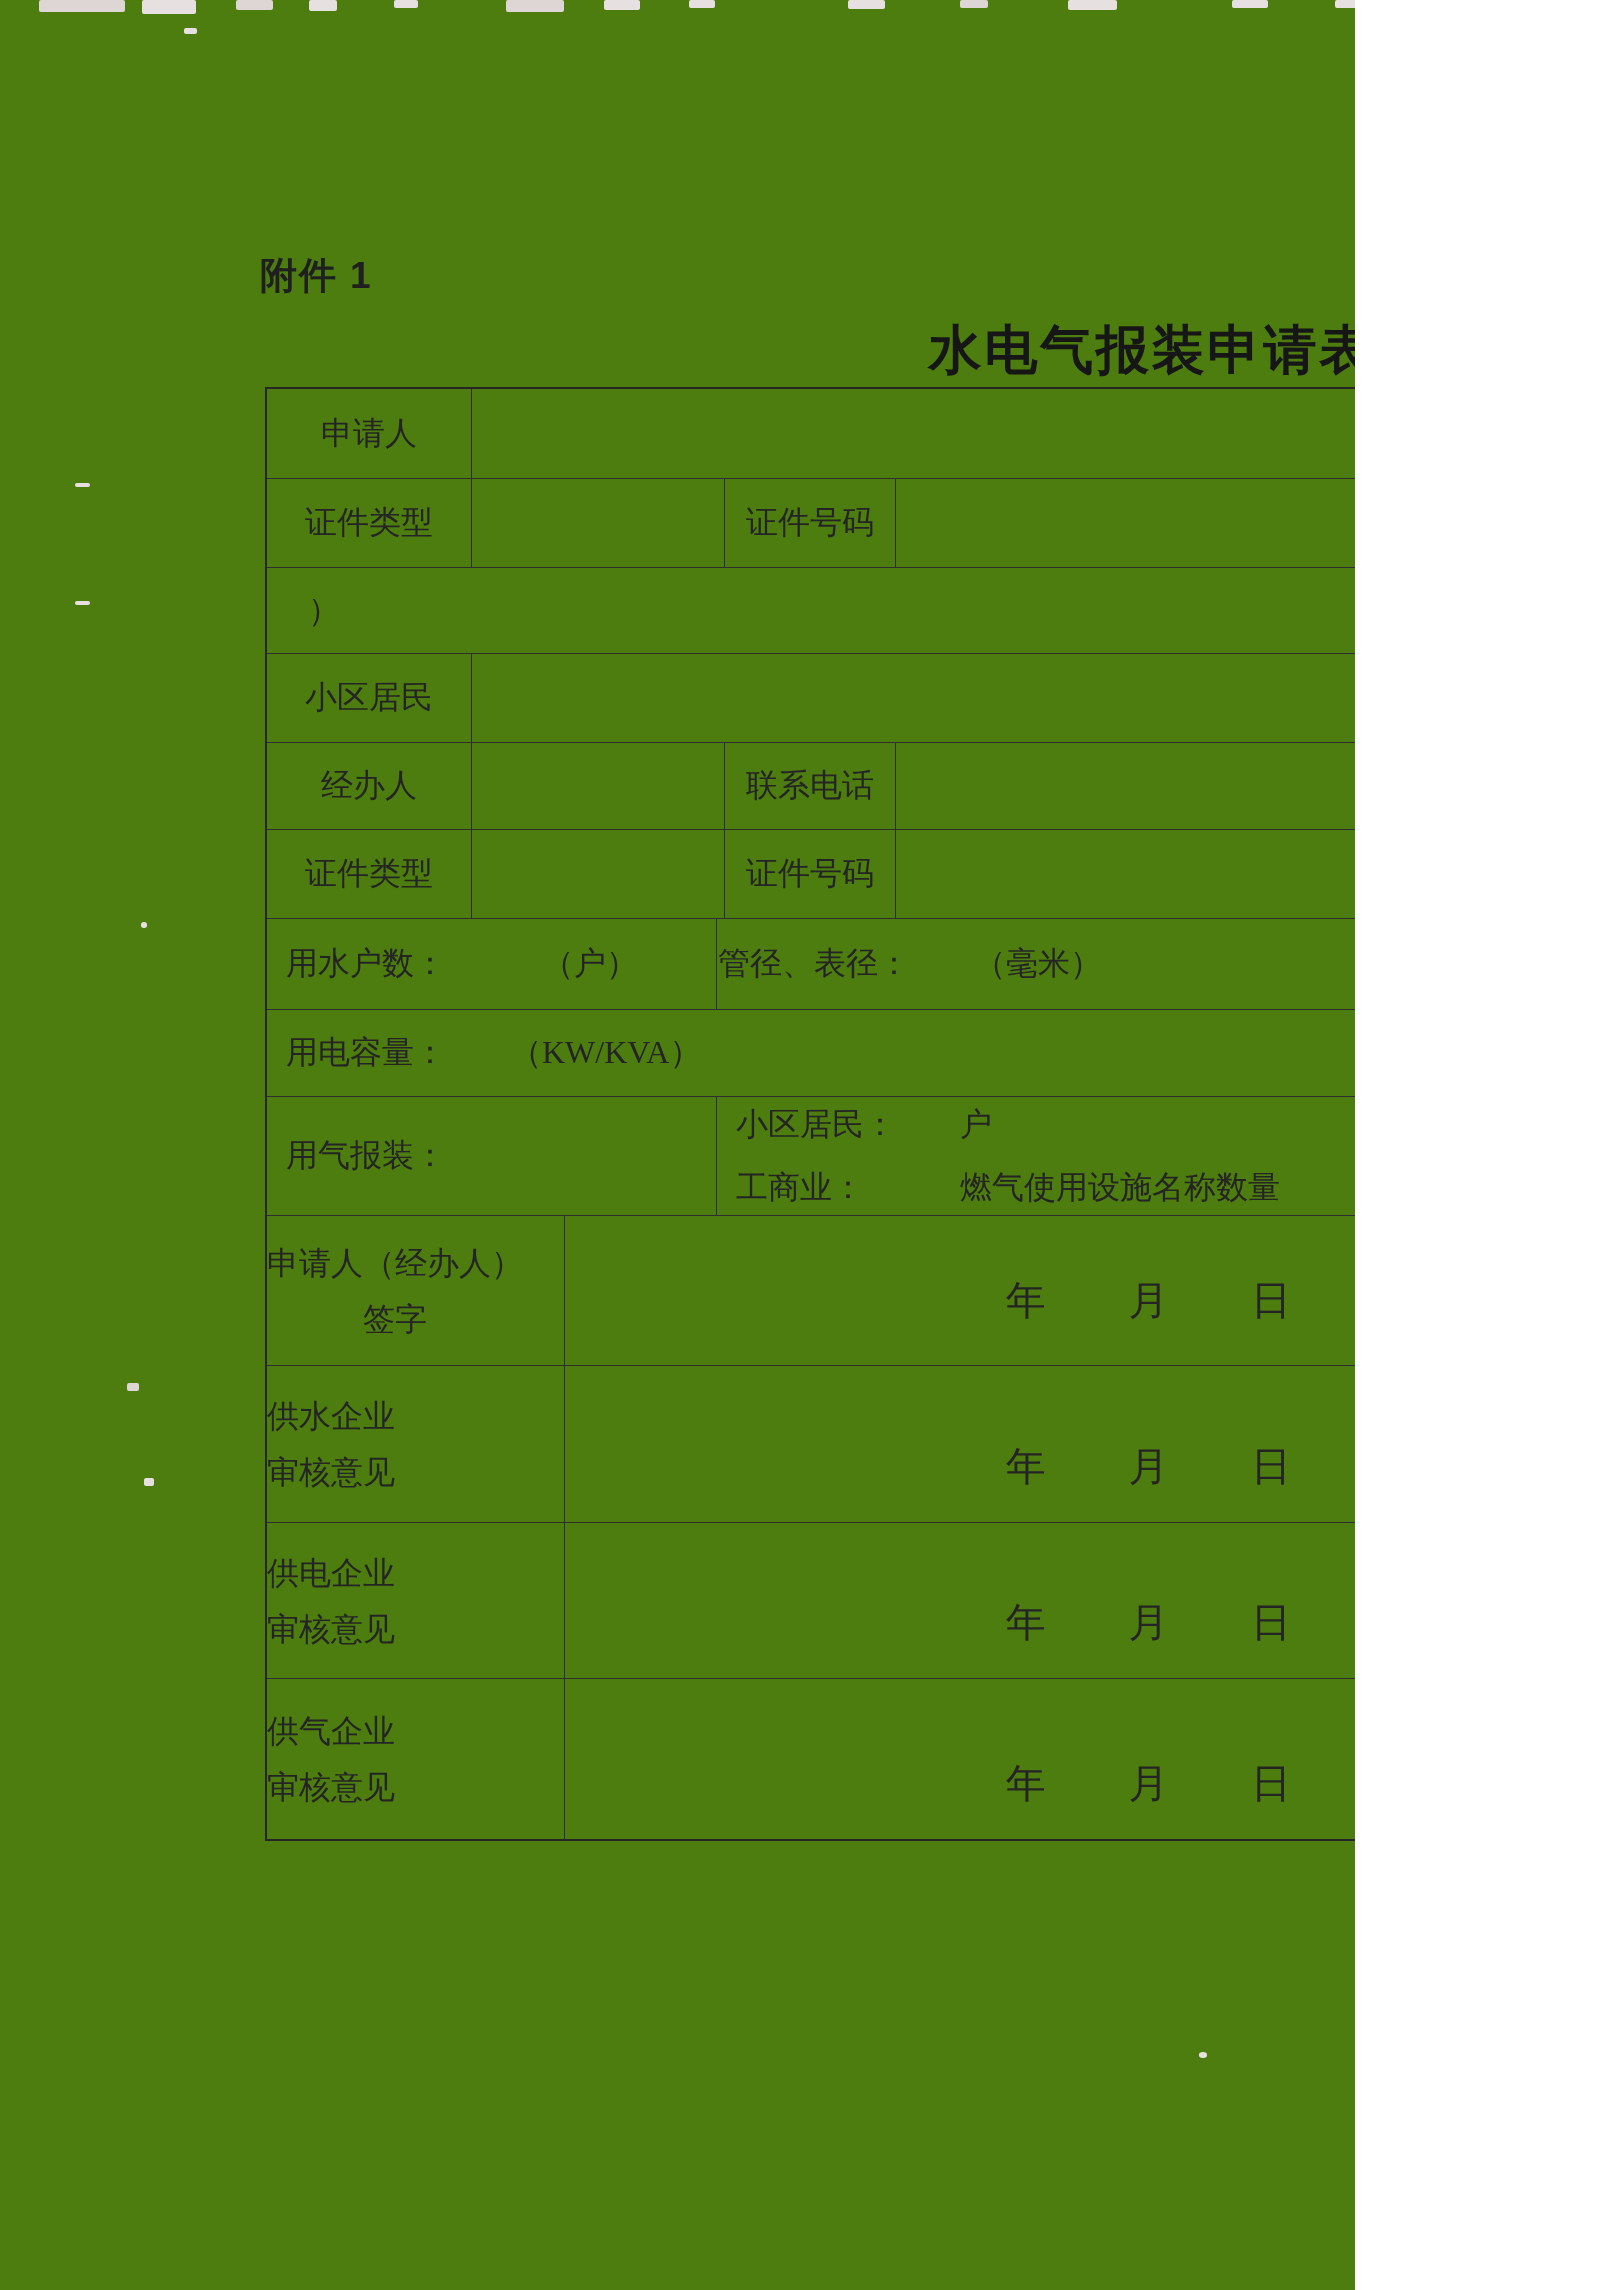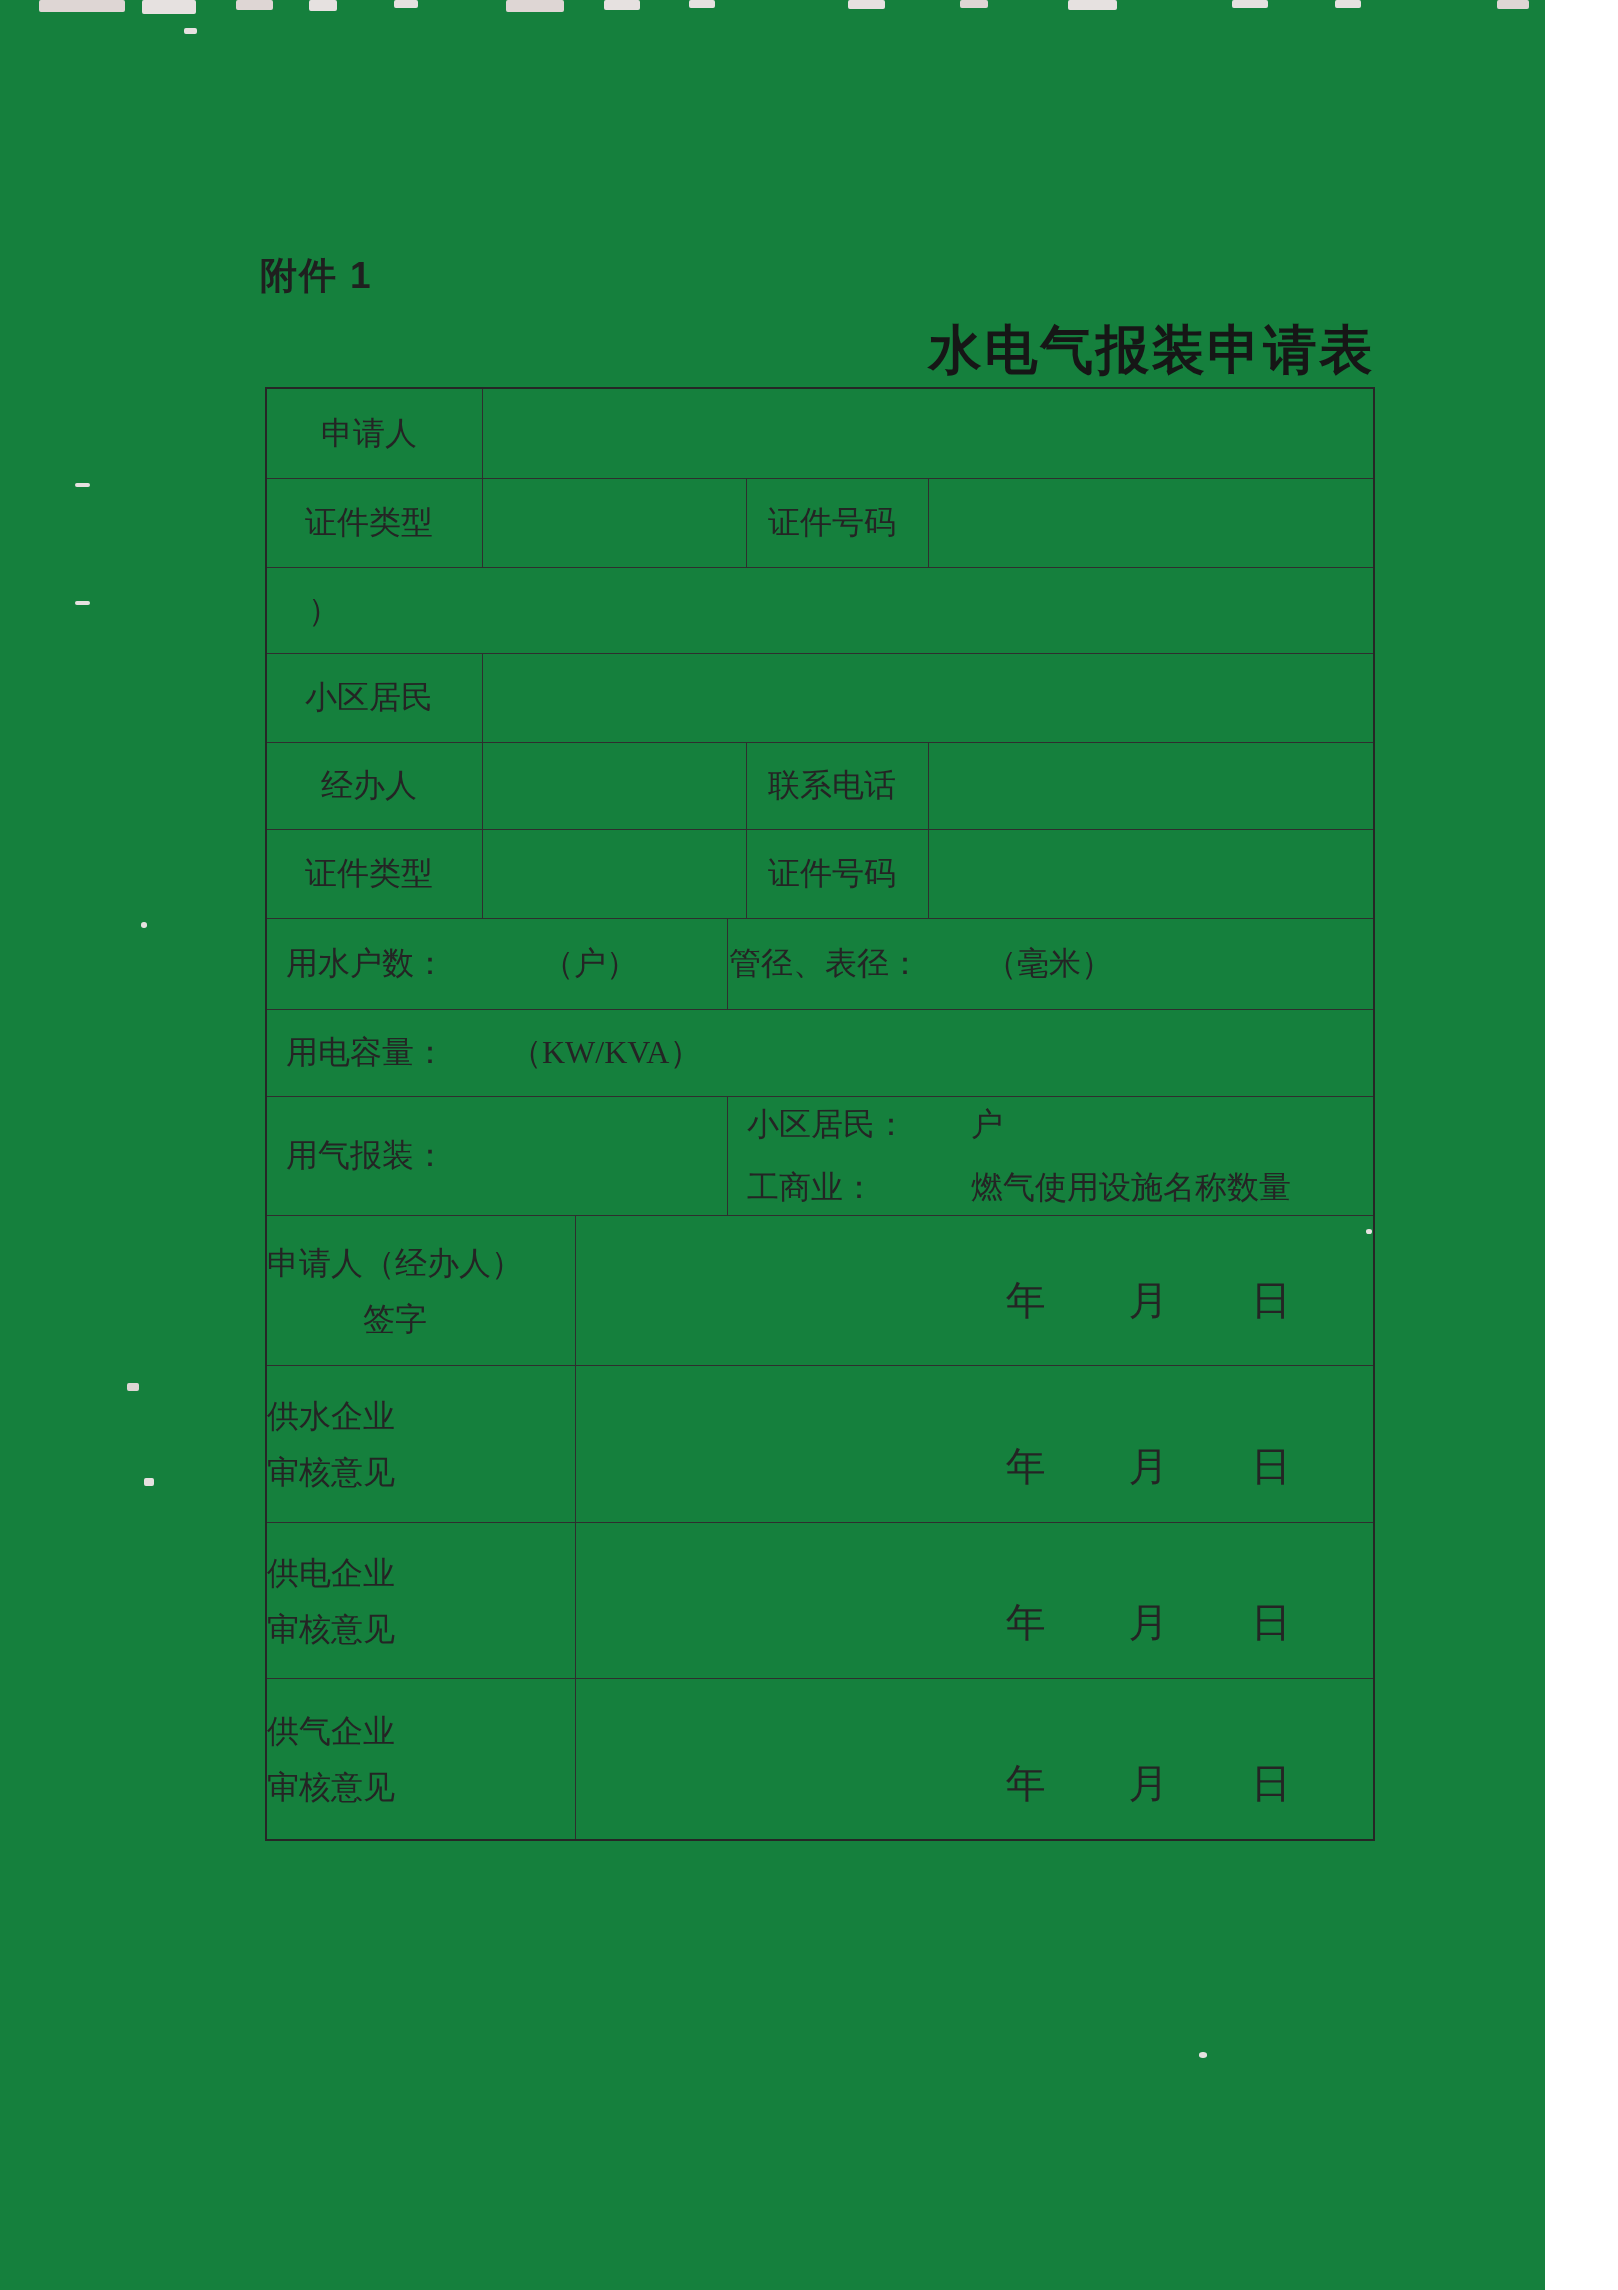--- a/index.html
+++ b/index.html
@@ -1,20 +1,20 @@
 <!DOCTYPE html>
 <html style="font-size:15px"><head>
 <meta charset="utf-8">
 <style>
   * { margin:0; padding:0; box-sizing:border-box; }
   html,body { background:#ffffff; }
   .page {
     position:relative;
-    width:1545px; height:2291px;
-    background:#15803d;
+    width:1355px; height:2291px;
+    background:#4d7c0f;
     color:#242424;
     font-family:"Liberation Serif","DejaVu Serif",serif;
     overflow:hidden;
   }
   
   .speck { position:absolute; background:#e6e1e0; border-radius:1.9px; }
   .speck.dk { background:#ded6d4; }
 
   .attach-label {
     position:absolute; left:260px; top:251px;
@@ -26,21 +26,21 @@
     text-align:right;
     font-family:"Liberation Sans","DejaVu Sans",sans-serif;
     font-weight:700; font-size:53px; letter-spacing:2.8px; color:#161616;
   }
 
   .form-table {
     position:absolute; left:265px; top:387px; width:1110px;
     border:2.8px solid #262626;
     display:flex; flex-direction:column;
   }
-  .row { display:flex; border-top:1.9px solid #2e2e2e;gap:11px; }
+  .row { display:flex; border-top:1.9px solid #2e2e2e; }
   .row:first-child { border-top:none; }
   .cell { border-left:1.9px solid #2e2e2e; display:flex; align-items:center; font-size:32px; }
   .cell:first-child { border-left:none; }
 
   .c-label  { width:204px; justify-content:center; }
   .c-val    { width:253px; }
   .c-label2 { width:171px; justify-content:center; }
   .c-rest   { flex:1; }
   .c-half   { width:449px; padding-left:19px; }
   .c-half2  { flex:1; padding-left:1px; }

